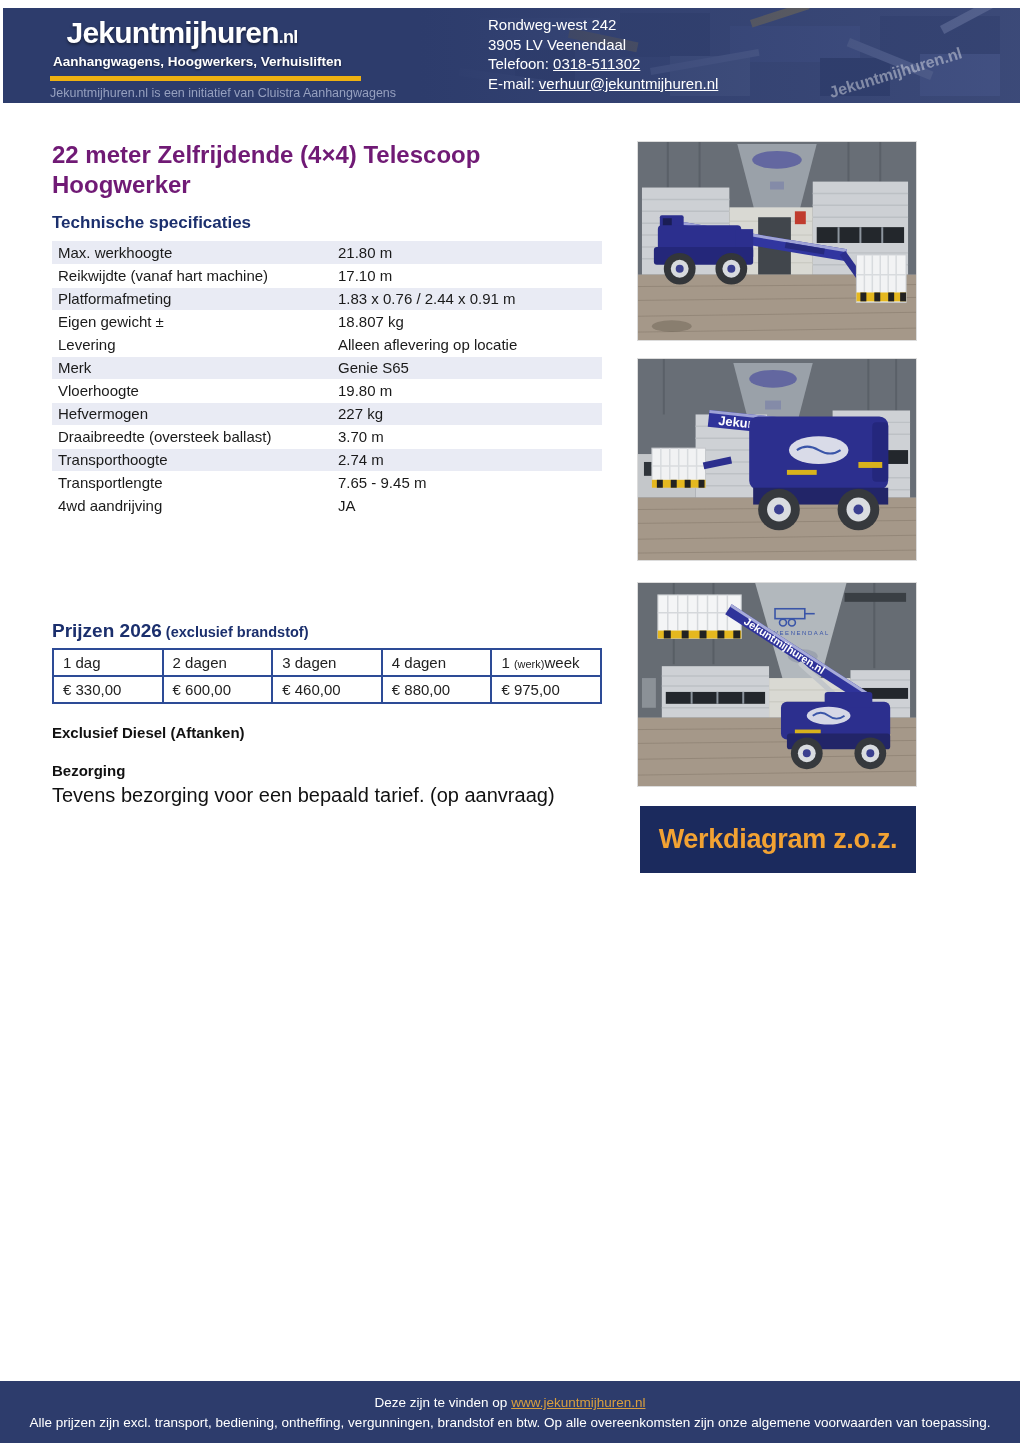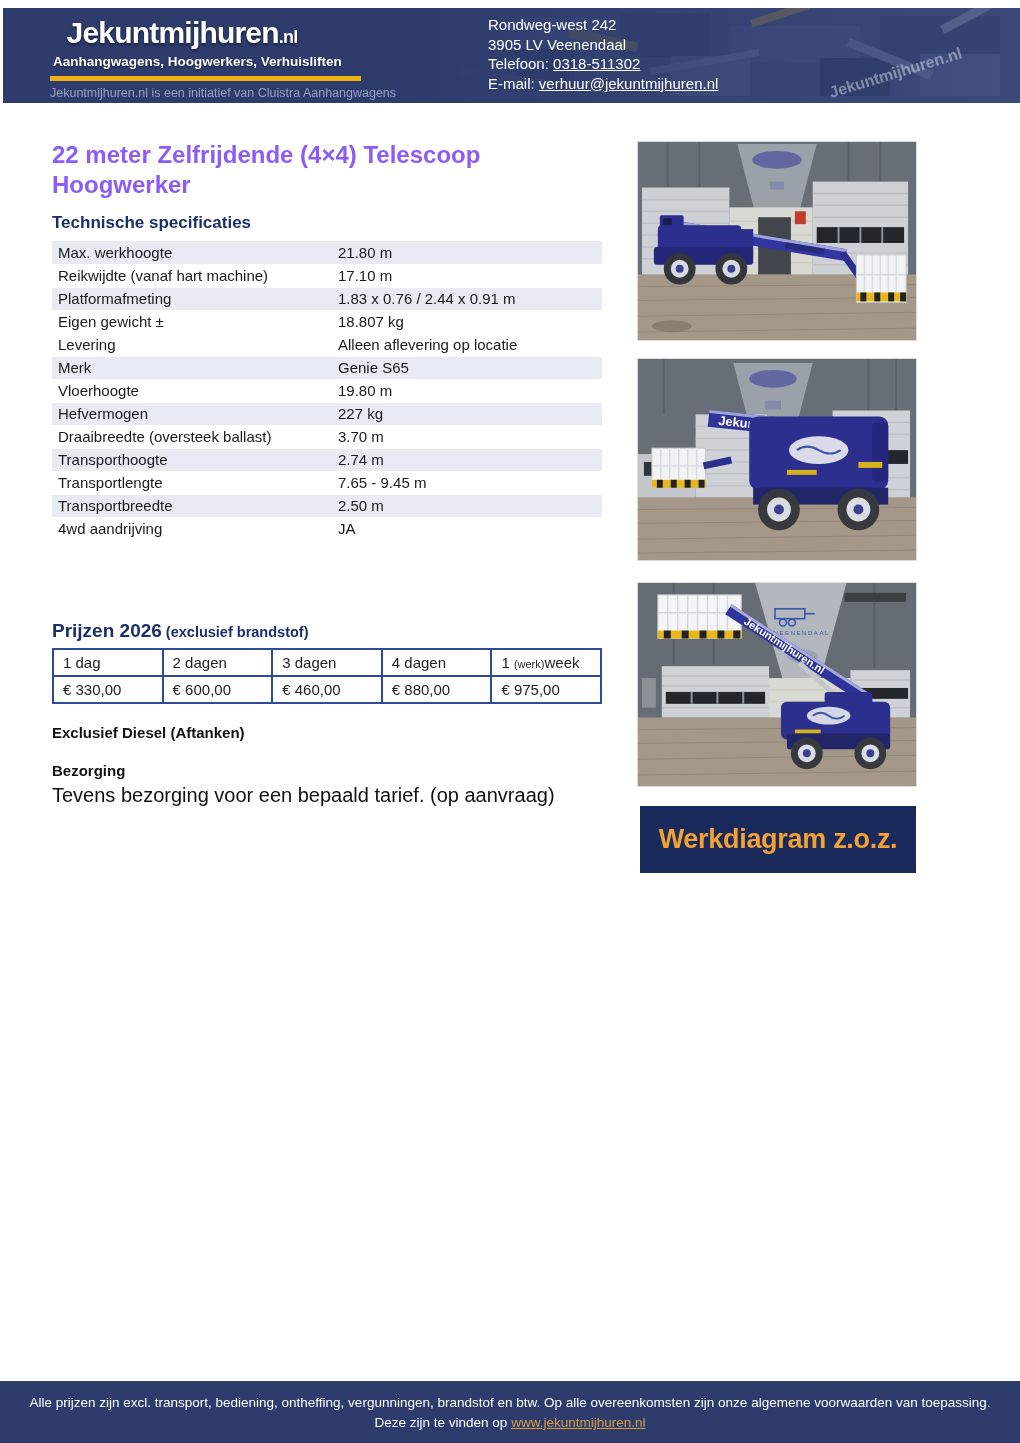--- a/index.html
+++ b/index.html
@@ -22,21 +22,21 @@
   .logo-sub { font-size:13.5px; font-weight:bold; color:#ffffff; line-height:15px; margin-top:1px;
               text-shadow:0 1px 2px rgba(0,0,0,0.5); white-space:nowrap; }
   .logo-bar { position:absolute; left:-3px; top:59px; width:311px; height:5px; background:#eeb111; }
   .logo-initiative { position:absolute; left:-3px; top:69px; width:316px; text-align:center;
                      font-size:12.5px; color:#96a0bf; white-space:nowrap; }
   .contact { position:absolute; left:485px; top:7px; color:#ffffff; font-size:15px; line-height:19.5px; }
   .contact a { color:#ffffff; text-decoration:underline; }
 
   
   .title { position:absolute; left:52px; top:140px; width:480px; font-size:24px; line-height:30px;
-           font-weight:bold; color:#8b5cf6; }
+           font-weight:bold; color:#701a75; }
   .specs-heading { position:absolute; left:52px; top:213px; font-size:17px; font-weight:bold; color:#1b2f6d; }
   .specs-table { position:absolute; left:52px; top:241px; width:550px; border-collapse:collapse;
                  font-size:15px; color:#1a1a1a; }
   .specs-table td { height:23px; padding:0 0 0 6px; vertical-align:middle; }
   .specs-table td:first-child { width:280px; }
   .specs-table tr { border-bottom:1px solid #ffffff; }
   .specs-table tr.shaded { background:#e9ebf4; }
 
   .price-heading { position:absolute; left:52px; top:620px; font-size:19px; font-weight:bold;
                    color:#1b2f6d; }
@@ -161,24 +161,20 @@
           <td>3.70 m</td>
         </tr>
         <tr class="shaded">
           <td>Transporthoogte</td>
           <td>2.74 m</td>
         </tr>
         <tr>
           <td>Transportlengte</td>
           <td>7.65 - 9.45 m</td>
         </tr>
-        <tr class="shaded">
-          <td>Transportbreedte</td>
-          <td>2.50 m</td>
-        </tr>
         <tr>
           <td>4wd aandrijving</td>
           <td>JA</td>
         </tr>
       </tbody>
   </table>
 
   <div class="price-heading"><span>Prijzen 2026</span><span class="suffix"> (exclusief brandstof)</span></div>
 
   <table class="price-table">
@@ -470,17 +466,17 @@
         <circle cx="234" cy="172" r="9" fill="#d9dce0"></circle>
         <circle cx="234" cy="172" r="4" fill="#3a3f8f"></circle>
     </svg>
   </div>
 
   <div class="werkdiagram-banner">
     <span>Werkdiagram z.o.z.</span>
   </div>
 
   <div class="footer">
+    <div><span>Deze zijn te vinden op </span><a href="#">www.jekuntmijhuren.nl</a></div>
     <div>Alle prijzen zijn excl. transport, bediening, ontheffing, vergunningen, brandstof en btw. Op alle overeenkomsten zijn onze algemene voorwaarden van toepassing.</div>
-    <div><span>Deze zijn te vinden op </span><a href="#">www.jekuntmijhuren.nl</a></div>
   </div>
 
 </div>
 
 </body></html>

